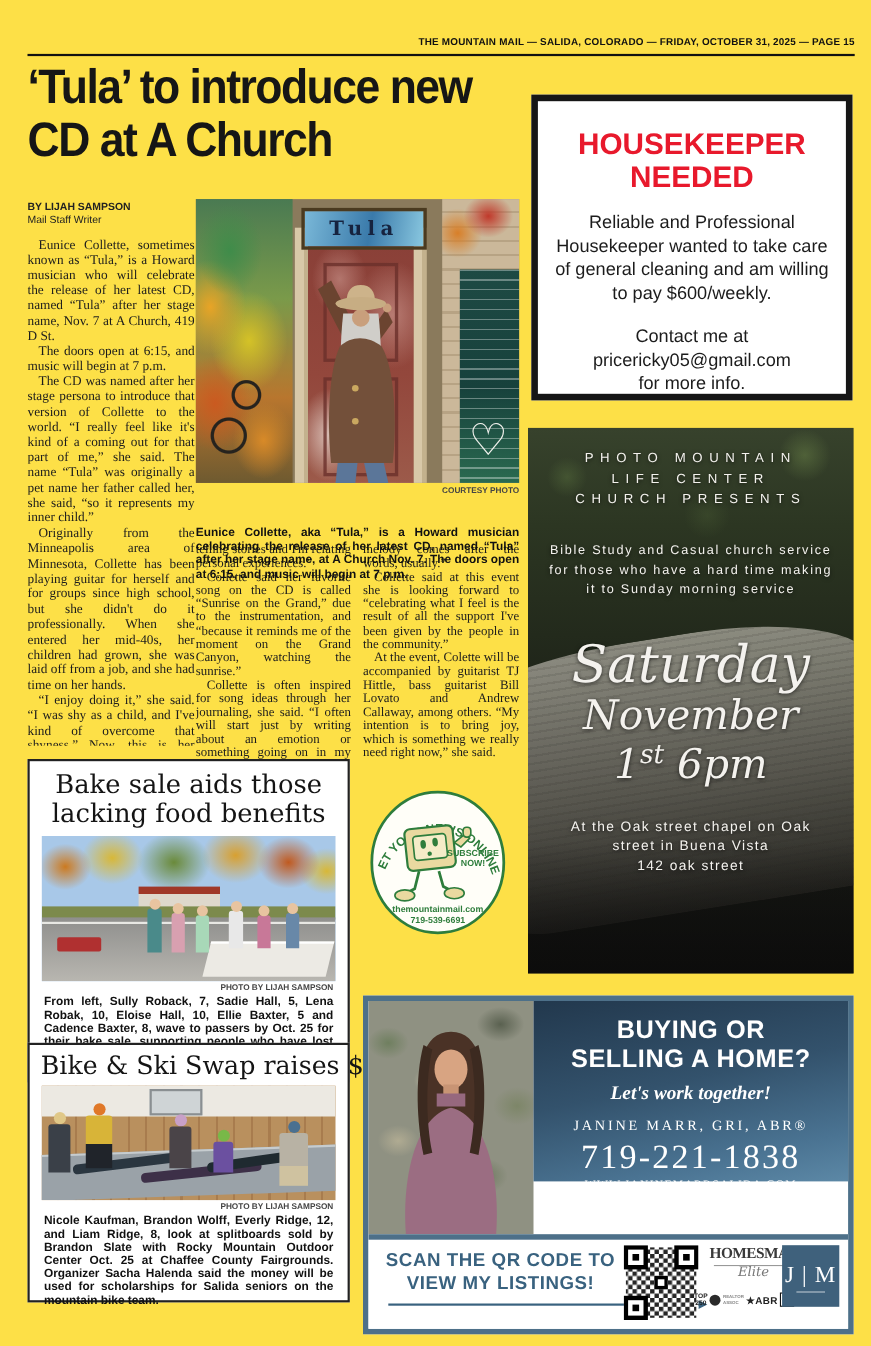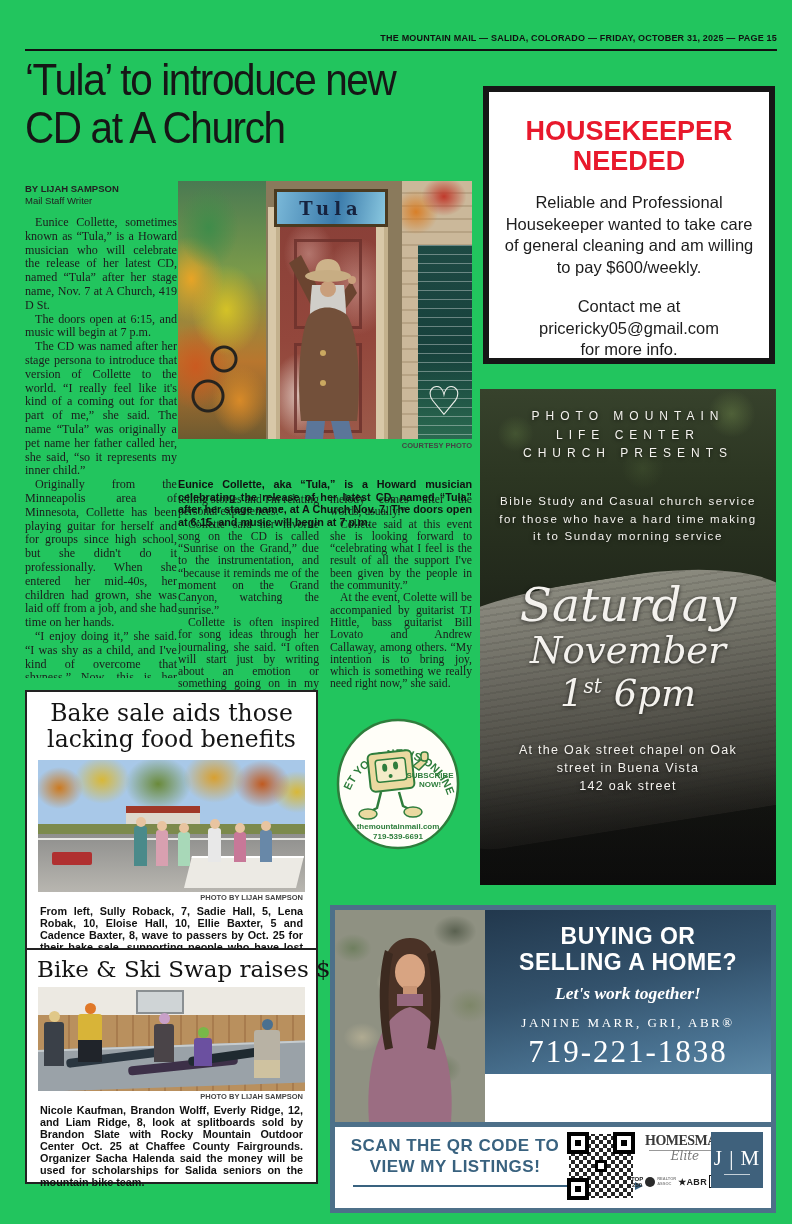--- a/index.html
+++ b/index.html
@@ -1,26 +1,26 @@
 <!DOCTYPE html>
 <html lang="en"><head>
 <meta charset="utf-8">
 <style>
   html,body{margin:0;padding:0;background:#e9e9e9;}
-  .page{position:relative;width:792px;height:1224px;background:#22c55e;margin:0 auto;
+  .page{position:relative;width:792px;height:1224px;background:#fde047;margin:0 auto;
         font-family:"Liberation Sans",sans-serif;overflow:hidden;}
   .abs{position:absolute;}
 
   
   .masthead{top:33px;left:25px;right:15px;text-align:right;font-size:9px;font-weight:700;
             letter-spacing:.2px;color:#111;}
   .mastrule{top:49px;left:25px;right:15px;border-top:2px solid #111;}
 
   
-  .headline{top:56px;left:25px;width:470px;font-weight:400;color:#161616;line-height:1.08;}
+  .headline{top:56px;left:25px;width:470px;font-weight:700;color:#161616;line-height:1.08;}
   .headline span{display:inline-block;transform:scaleX(.92);transform-origin:left;
                  font-size:44px;letter-spacing:-1.5px;white-space:nowrap;}
   .byline{top:183px;left:25px;font-size:9.5px;color:#222;}
   .byline .b1{font-weight:700;}
   .byline .b2{margin-top:1px;}
 
   
   .bodycol{font-family:"Liberation Serif",serif;font-size:12.1px;line-height:13.8px;
            text-align:justify;color:#1c1c1c;}
   .bodycol p{margin:0;text-indent:10px;}
@@ -97,21 +97,21 @@
      border-radius:40% 45% 10% 10%/30px 50px 10px 10px;}
   .ch-shade{position:absolute;left:0;right:0;bottom:0;height:120px;
      background:linear-gradient(180deg,transparent,rgba(10,10,10,.75));}
   .ch-inner{position:relative;z-index:2;text-shadow:0 1px 4px rgba(0,0,0,.65);}
   .ch-presents{margin-top:18px;font-size:12px;line-height:1.55;letter-spacing:6px;}
   .ch-presents p{margin:0;}
   .ch-intro{margin:30px auto 0;width:88%;font-size:11.5px;line-height:1.55;letter-spacing:1.6px;}
   .ch-day{margin-top:34px;font-family:"DejaVu Serif",serif;font-style:italic;font-size:47px;line-height:1.05;}
   .ch-month{font-family:"DejaVu Serif",serif;font-style:italic;font-size:37px;line-height:1.15;}
   .ch-date{font-family:"DejaVu Serif",serif;font-style:italic;font-size:37px;line-height:1.2;}
-  .ch-date sup{font-size:20px;}
+  .ch-date sup{font-size:24px;}
   .ch-addr{margin:24px auto 0;width:90%;font-size:12.5px;line-height:1.45;letter-spacing:1.3px;}
   .ch-addr p{margin:0;}
   .ch-worship{margin-top:26px;font-size:13px;letter-spacing:1.8px;}
 
   
   .featbox{border:2px solid #222;background:#fff;box-sizing:border-box;}
   .bake-box{top:690px;left:25px;width:293px;height:294px;}
   .bike-box{top:948px;left:25px;width:293px;height:236px;}
   .feat-head{font-family:"DejaVu Serif",serif;text-align:center;color:#141414;}
   .bake-head{margin:8px 14px 0;font-size:23.5px;line-height:1.12;}

